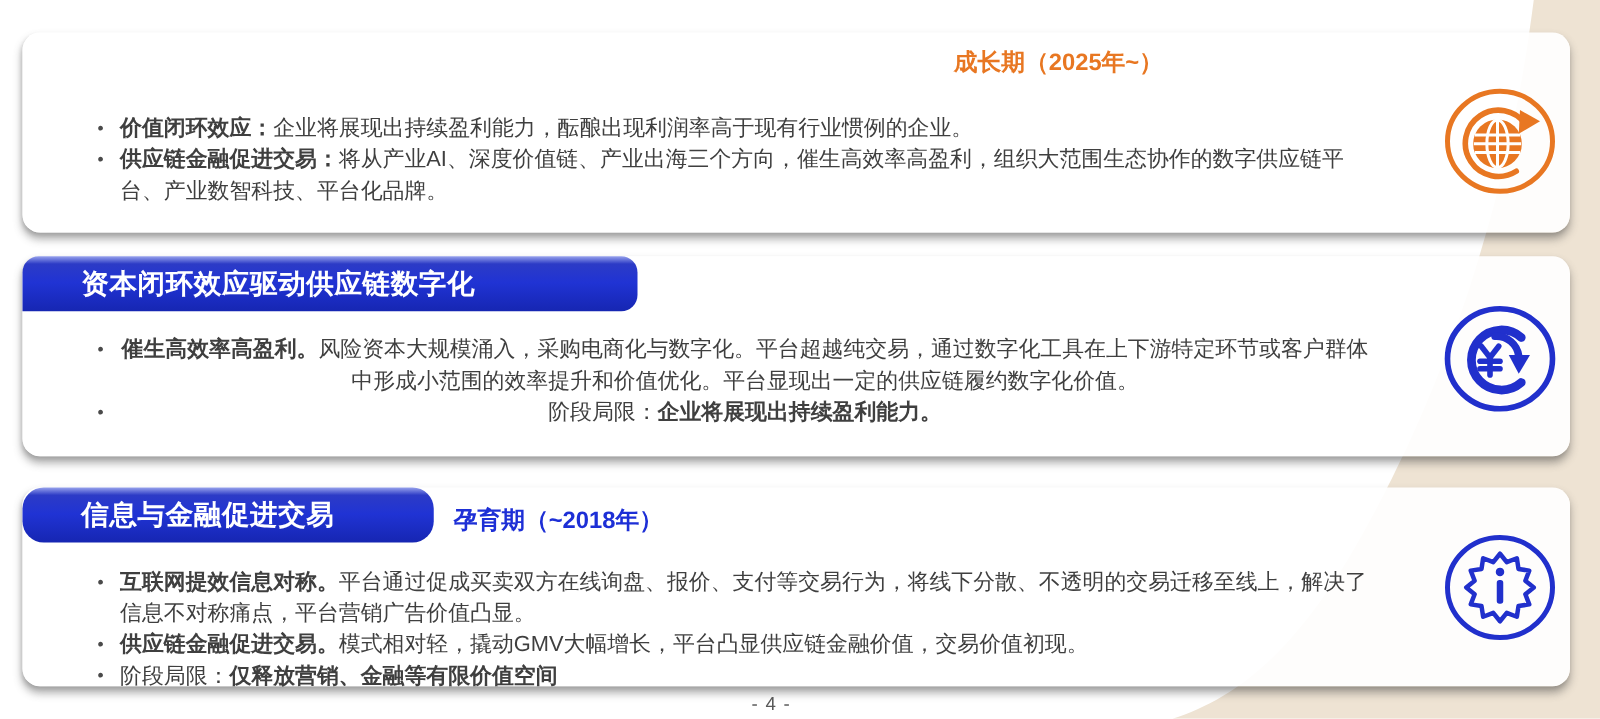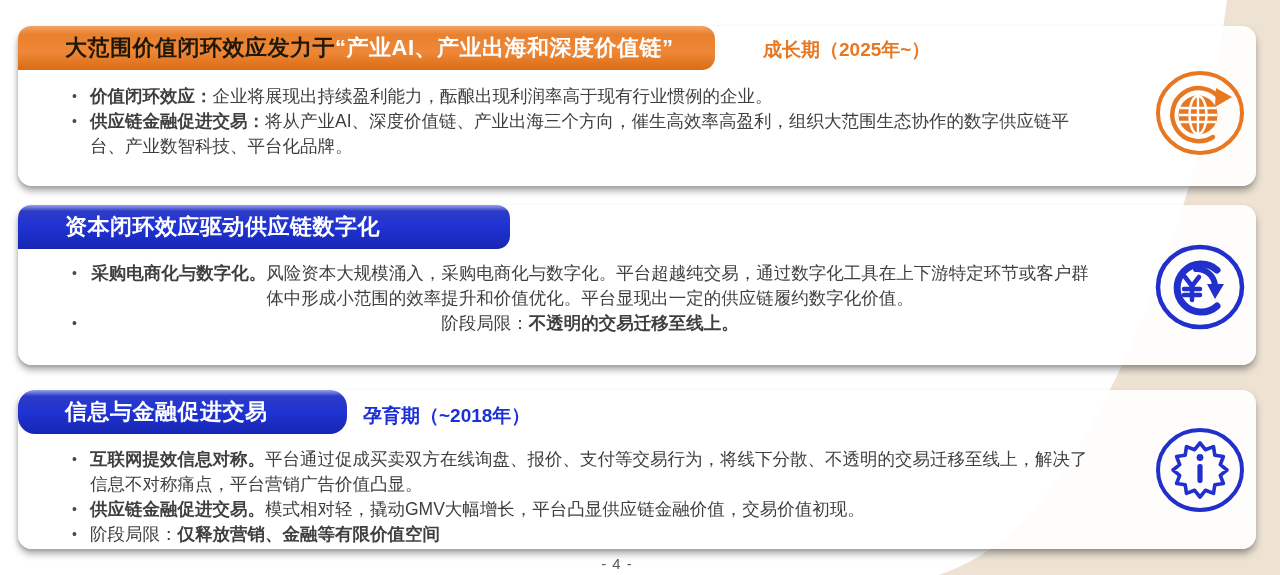--- a/index.html
+++ b/index.html
@@ -41,21 +41,21 @@
   .banner-title{font-size:22px;font-weight:bold;letter-spacing:0.5px;}
   .t-dark{color:#1f1708;}
   .t-white{color:#ffffff;}
 
   .stage{position:absolute;font-size:19px;font-weight:bold;white-space:nowrap;}
   .stage-1{color:var(--c-orange-text);left:745px;top:11px;}
   .stage-2{color:var(--c-blue-text);left:512px;top:17px;}
   .stage-3{color:var(--c-blue-text);left:345px;top:13px;}
 
   ul.bullets{
-    position:absolute;left:50px;margin:2px;padding:0;list-style:none;width:1020px;
+    position:absolute;left:50px;margin:8px;padding:0;list-style:none;width:1020px;
   }
   .card1 ul.bullets{top:56px;}
   .card2 ul.bullets{top:54px;}
   .card3 ul.bullets{top:55px;}
   ul.bullets li{
     position:relative;padding-left:20px;
     font-size:17.5px;line-height:25px;color:var(--c-body);
   }
   ul.bullets li::before{
     content:"•";position:absolute;left:2px;top:0;
@@ -80,23 +80,20 @@
   }
 </style>
 </head>
 <body>
 
 <svg class="swoosh" width="1280" height="575" viewBox="0 0 1280 575" aria-hidden="true">
   <path d="M1227,0 C1208,150 1160,310 1078,448 C1030,527 985,560 938,575 L1280,575 L1280,0 Z" fill="#eee3d3"></path>
 </svg>
 
 <section class="card card1">
-  <div class="banner banner-orange">
-    <span class="banner-title"><span class="t-dark">大范围价值闭环效应发力于</span><span class="t-white">“产业AI、产业出海和深度价值链”</span></span>
-  </div>
   <div class="stage stage-1">成长期（2025年~）</div>
 
   <ul class="bullets">
       <li><span class="b">价值闭环效应：</span><span>企业将展现出持续盈利能力，酝酿出现利润率高于现有行业惯例的企业。</span></li>
       <li><span class="b">供应链金融促进交易：</span><span>将从产业AI、深度价值链、产业出海三个方向，催生高效率高盈利，组织大范围生态协作的数字供应链平台、产业数智科技、平台化品牌。</span></li>
     </ul>
 
   <svg class="icon" viewBox="0 0 92 92" aria-hidden="true">
     <ellipse class="st-o" cx="46" cy="46" rx="42" ry="40" stroke-width="4"></ellipse>
     <circle class="f-o" cx="44" cy="48" r="19.5"></circle>
@@ -111,22 +108,22 @@
     <polygon class="f-o" points="62,21 78,30 61,40"></polygon>
   </svg>
 </section>
 
 <section class="card card2">
   <div class="banner banner-blue banner-b2">
     <span class="banner-title t-white">资本闭环效应驱动供应链数字化</span>
   </div>
 
   <ul class="bullets">
-      <li><span class="b">采购电商化与数字化。</span><span>风险资本大规模涌入，采购电商化与数字化。平台超越纯交易，通过数字化工具在上下游特定环节或客户群体中形成小范围的效率提升和价值优化。平台显现出一定的供应链履约数字化价值。</span></li>
-      <li><span>阶段局限：</span><span class="b">不透明的交易迁移至线上。</span></li>
+      <li><span class="b">催生高效率高盈利。</span><span>风险资本大规模涌入，采购电商化与数字化。平台超越纯交易，通过数字化工具在上下游特定环节或客户群体中形成小范围的效率提升和价值优化。平台显现出一定的供应链履约数字化价值。</span></li>
+      <li><span>阶段局限：</span><span class="b">企业将展现出持续盈利能力。</span></li>
     </ul>
 
   <svg class="icon" viewBox="0 0 92 92" aria-hidden="true">
     <ellipse class="st-b" cx="46" cy="46" rx="42" ry="40" stroke-width="4.5"></ellipse>
     <path class="st-b" d="M 63,29 A 24 24 0 1 0 63,65" stroke-width="7" stroke-linecap="round"></path>
     <path class="st-b" d="M 42,28 A 18 18 0 0 1 61,44" stroke-width="6" stroke-linecap="round"></path>
     <polygon class="f-b" points="53,43 70,43 61,58"></polygon>
     <g class="st-b" stroke-width="4.5" stroke-linecap="round">
       <line x1="31" y1="36" x2="38" y2="45"></line>
       <line x1="45" y1="36" x2="38" y2="45"></line>

